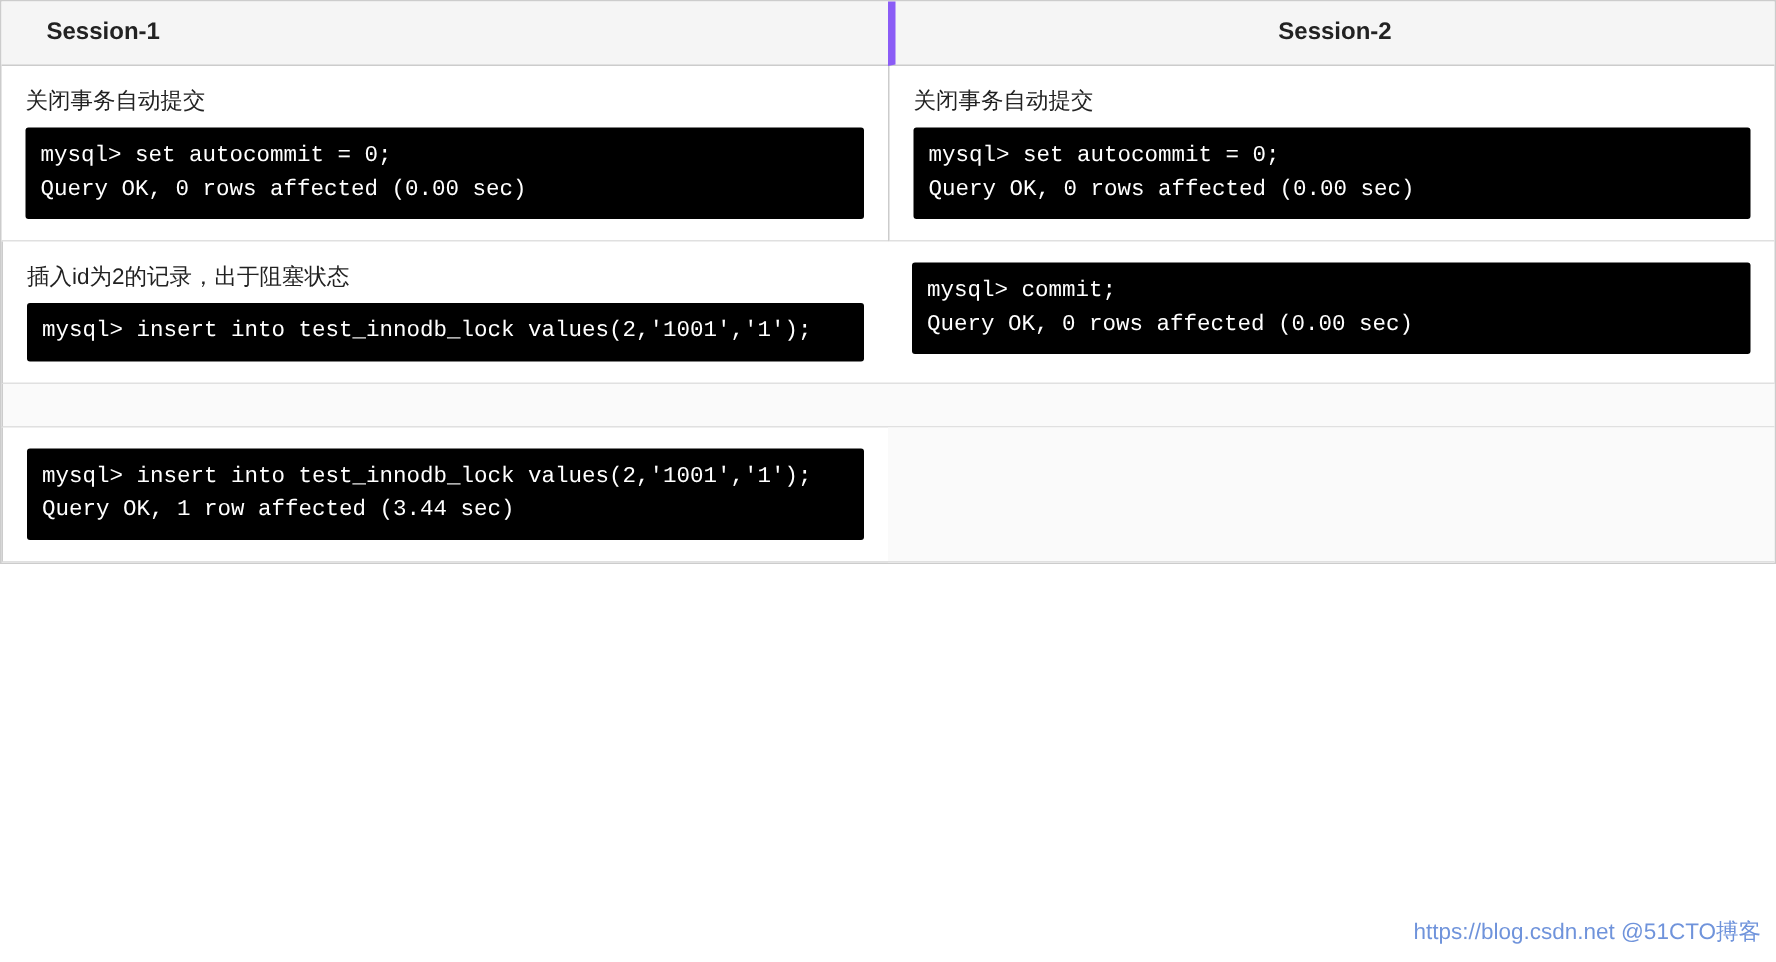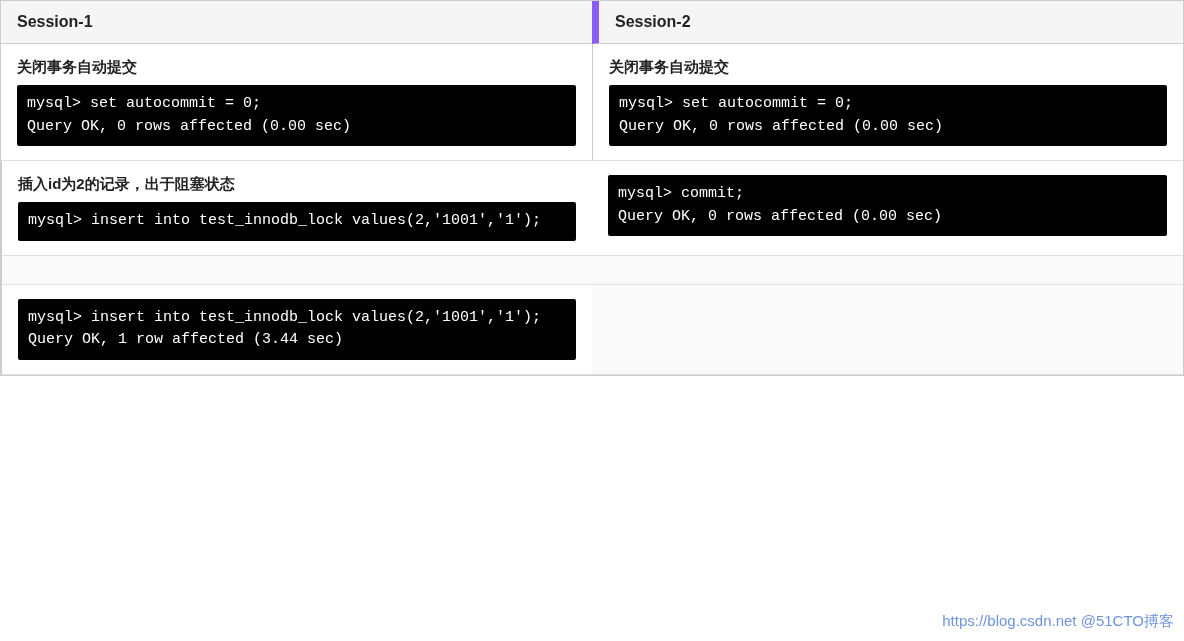--- a/index.html
+++ b/index.html
@@ -13,45 +13,46 @@
       width: 1184px;
       min-height: 641px;
     }
     .container {
       display: grid;
       grid-template-columns: 1fr 1fr;
       border: 1px solid #cccccc;
     }
     .session-header {
       background: #f5f5f5;
-      padding: 12px 16px;
+      padding: 12px 30px;
       font-size: 16px;
       font-weight: bold;
       border-bottom: 1px solid #cccccc;
       color: #222222;
     }
     .session-header-right {
-      border-left: 7px solid #8b5cf6;
+      border-left: 5px solid #8b5cf6;
+      text-align: center;
     }
     .cell {
       padding: 14px 16px;
       border-bottom: 1px solid #e0e0e0;
       vertical-align: top;
     }
     .cell-right {
       border-left: 1px solid #cccccc;
     }
     .cell-empty {
       background: #fafafa;
     }
     .cell-label {
       font-size: 15px;
       color: #222222;
       margin-bottom: 8px;
-      font-weight: bold;
+      font-weight: normal;
     }
     .code-block {
       background: #000000;
       color: #ffffff;
       font-family: 'Courier New', Courier, monospace;
       font-size: 15px;
       padding: 8px 10px;
       border-radius: 2px;
       white-space: pre;
       line-height: 1.5;

